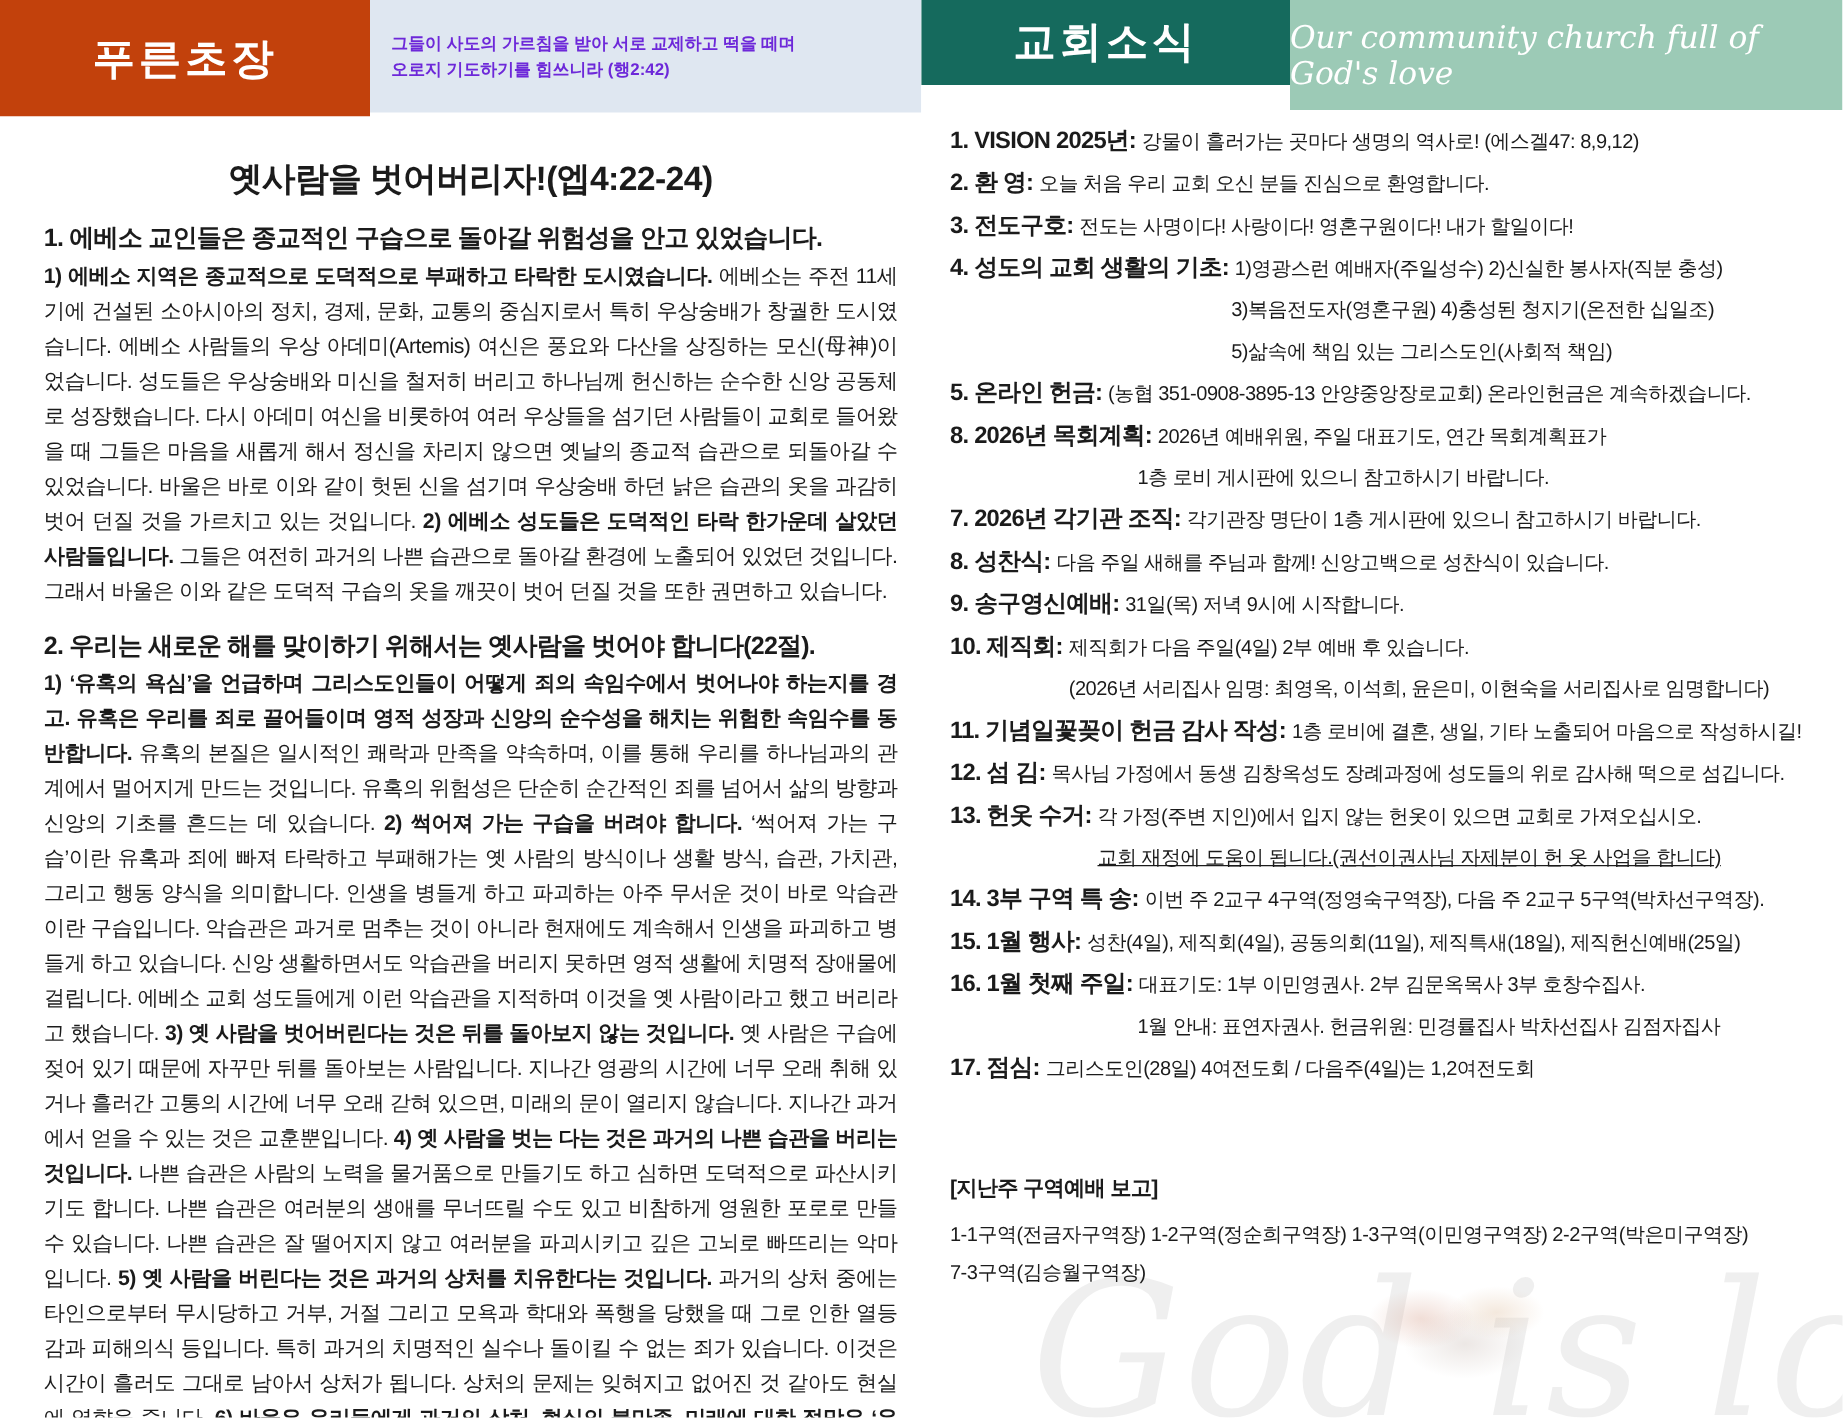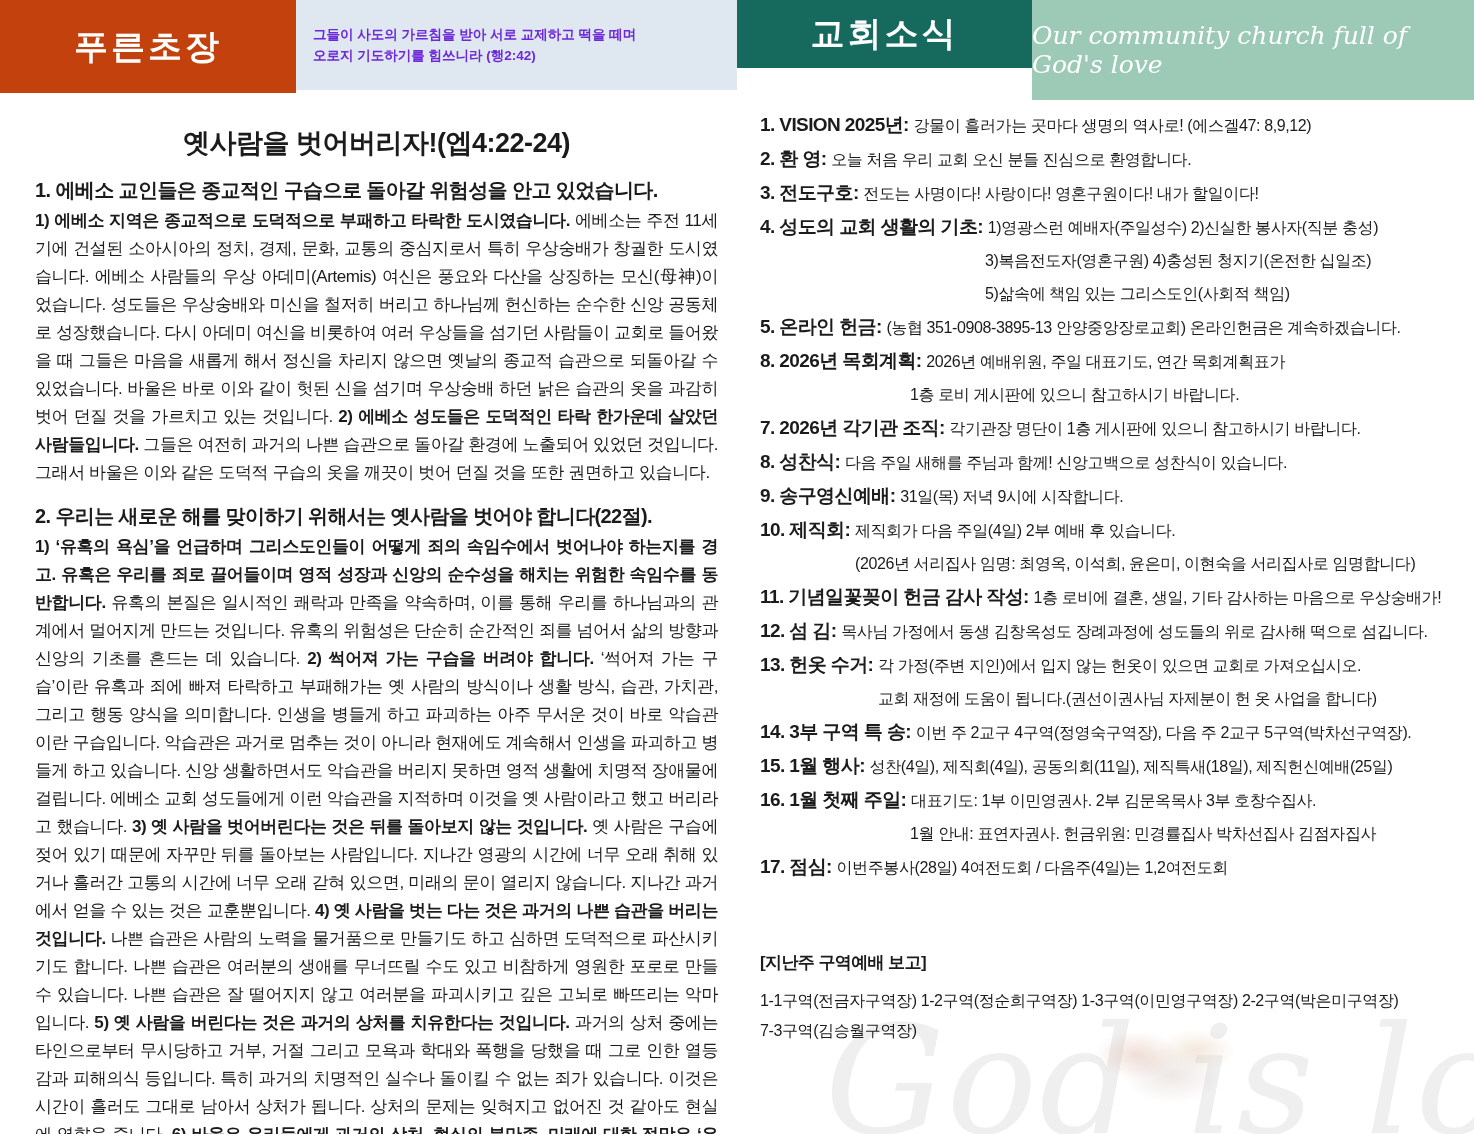--- a/index.html
+++ b/index.html
@@ -23,21 +23,21 @@
     display:flex;flex-direction:column;justify-content:center;
     padding-left:17px;box-sizing:border-box;
     font-size:13.5px;font-weight:bold;line-height:21px;
   }
   .hdr-green2{
     width:295px;height:68px;background:#156a5d;color:#ffffff;
     display:flex;align-items:center;justify-content:center;
     font-size:34px;font-weight:bold;letter-spacing:3px;flex:none;
   }
   .hdr-lightgreen{
-    width:442px;height:100px;background:#9ccab6;color:#ffffff;
+    width:442px;height:88px;background:#9ccab6;color:#ffffff;
     display:flex;align-items:center;justify-content:center;
     font-family:"DejaVu Serif",serif;font-style:italic;font-size:25px;flex:none;
   }
 
   
   .sermon-content{padding:0 19px 0 35px;}
   .sermon-title{
     margin:32px 0 4px;text-align:center;
     font-size:27px;font-weight:bold;letter-spacing:-0.5px;
   }
@@ -124,29 +124,29 @@
       <div class="ann-extra" style="padding-left: 225px;">3)복음전도자(영혼구원) 4)충성된 청지기(온전한 십일조)</div>
       <div class="ann-extra" style="padding-left: 225px;">5)삶속에 책임 있는 그리스도인(사회적 책임)</div>
       <div class="ann-item"><span class="ann-label">5. 온라인 헌금: </span><span>(농협 351-0908-3895-13 안양중앙장로교회) 온라인헌금은 계속하겠습니다.</span></div>
       <div class="ann-item"><span class="ann-label">8. 2026년 목회계획: </span><span>2026년 예배위원, 주일 대표기도, 연간 목회계획표가</span></div>
       <div class="ann-extra" style="padding-left: 150px;">1층 로비 게시판에 있으니 참고하시기 바랍니다.</div>
       <div class="ann-item"><span class="ann-label">7. 2026년 각기관 조직: </span><span>각기관장 명단이 1층 게시판에 있으니 참고하시기 바랍니다.</span></div>
       <div class="ann-item"><span class="ann-label">8. 성찬식: </span><span>다음 주일 새해를 주님과 함께! 신앙고백으로 성찬식이 있습니다.</span></div>
       <div class="ann-item"><span class="ann-label">9. 송구영신예배: </span><span>31일(목) 저녁 9시에 시작합니다.</span></div>
       <div class="ann-item"><span class="ann-label">10. 제직회: </span><span>제직회가 다음 주일(4일) 2부 예배 후 있습니다.</span></div>
       <div class="ann-extra" style="padding-left: 95px;">(2026년 서리집사 임명: 최영옥, 이석희, 윤은미, 이현숙을 서리집사로 임명합니다)</div>
-      <div class="ann-item"><span class="ann-label">11. 기념일꽃꽂이 헌금 감사 작성: </span><span>1층 로비에 결혼, 생일, 기타 감사하는 마음으로 우상숭배가!</span></div>
+      <div class="ann-item"><span class="ann-label">11. 기념일꽃꽂이 헌금 감사 작성: </span><span>1층 로비에 결혼, 생일, 기타 노출되어 마음으로 작성하시길!</span></div>
       <div class="ann-item"><span class="ann-label">12. 섬 김: </span><span>목사님 가정에서 동생 김창옥성도 장례과정에 성도들의 위로 감사해 떡으로 섬깁니다.</span></div>
       <div class="ann-item"><span class="ann-label">13. 헌옷 수거: </span><span>각 가정(주변 지인)에서 입지 않는 헌옷이 있으면 교회로 가져오십시오.</span></div>
-      <div class="ann-extra" style="padding-left: 118px;">교회 재정에 도움이 됩니다.(권선이권사님 자제분이 헌 옷 사업을 합니다)</div>
+      <div class="ann-extra" style="padding-left: 118px; text-decoration: underline;">교회 재정에 도움이 됩니다.(권선이권사님 자제분이 헌 옷 사업을 합니다)</div>
       <div class="ann-item"><span class="ann-label">14. 3부 구역 특 송: </span><span>이번 주 2교구 4구역(정영숙구역장), 다음 주 2교구 5구역(박차선구역장).</span></div>
       <div class="ann-item"><span class="ann-label">15. 1월 행사: </span><span>성찬(4일), 제직회(4일), 공동의회(11일), 제직특새(18일), 제직헌신예배(25일)</span></div>
       <div class="ann-item"><span class="ann-label">16. 1월 첫째 주일: </span><span>대표기도: 1부 이민영권사. 2부 김문옥목사 3부 호창수집사.</span></div>
       <div class="ann-extra" style="padding-left: 150px;">1월 안내: 표연자권사. 헌금위원: 민경률집사 박차선집사 김점자집사</div>
-      <div class="ann-item"><span class="ann-label">17. 점심: </span><span>이번주봉사(28일) 4여전도회  /  다음주(4일)는 1,2여전도회</span></div>
+      <div class="ann-item"><span class="ann-label">17. 점심: </span><span>그리스도인(28일) 4여전도회  /  다음주(4일)는 1,2여전도회</span></div>
     </div>
 
   <div class="report">
     <div class="report-title">[지난주 구역예배 보고]</div>
     <div id="report-lines">
         <div class="report-line">1-1구역(전금자구역장) 1-2구역(정순희구역장) 1-3구역(이민영구역장) 2-2구역(박은미구역장)</div>
         <div class="report-line">7-3구역(김승월구역장)</div>
       </div>
   </div>
 </div>

